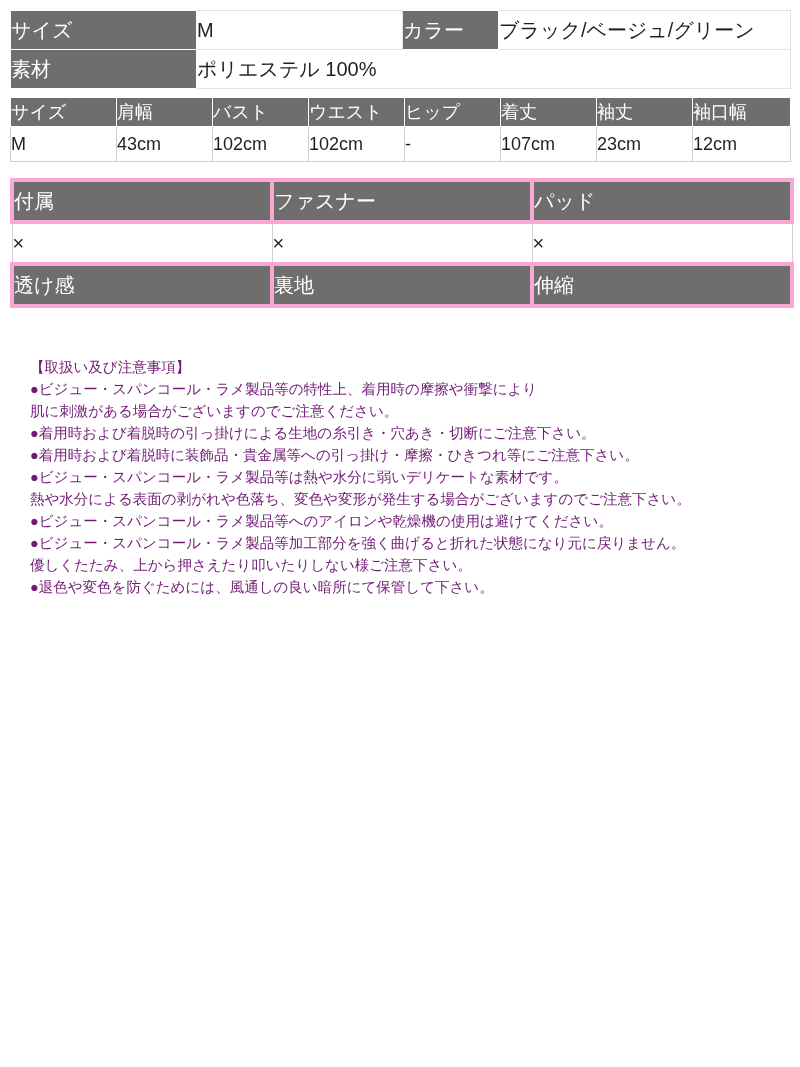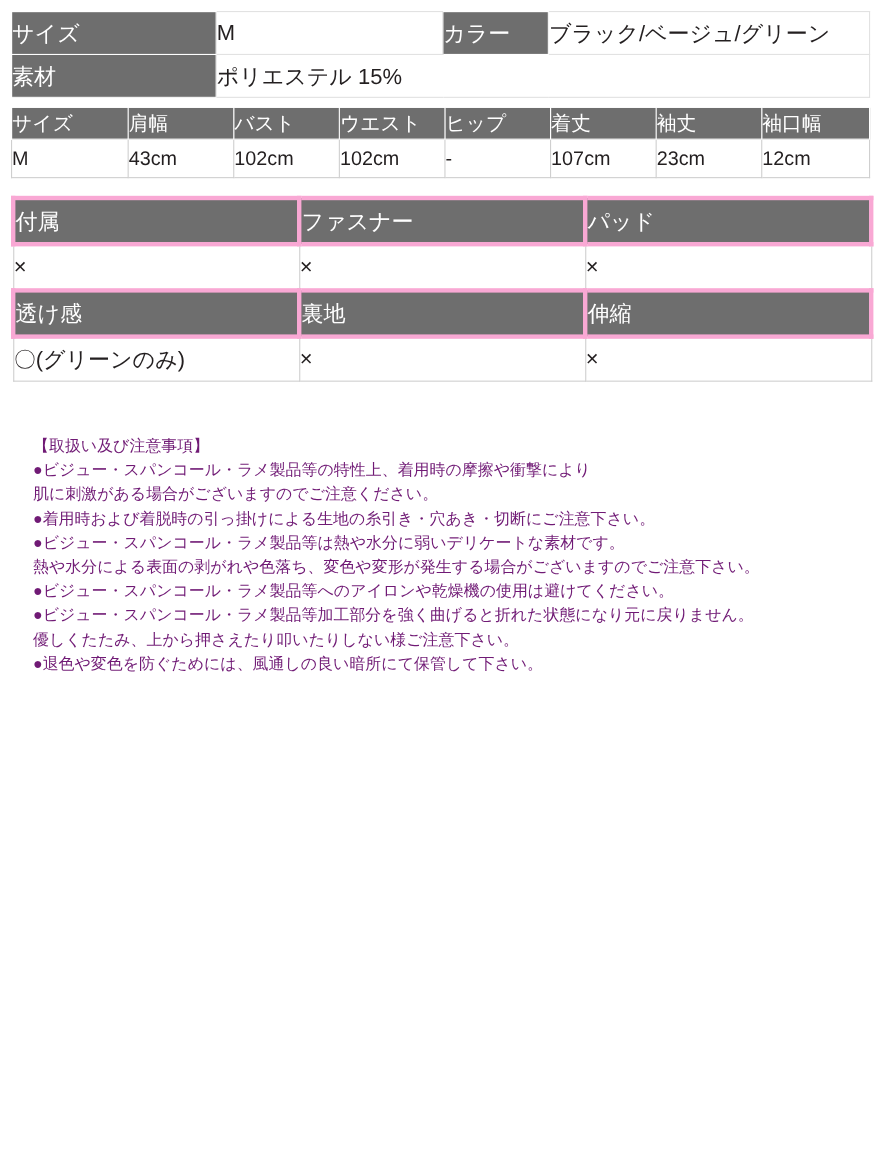--- a/index.html
+++ b/index.html
@@ -106,21 +106,21 @@
     </colgroup>
     <tbody>
       <tr>
         <td class="hdr">サイズ</td>
         <td class="val">M</td>
         <td class="hdr">カラー</td>
         <td class="val">ブラック/ベージュ/グリーン</td>
       </tr>
       <tr>
         <td class="hdr">素材</td>
-        <td class="val" colspan="3">ポリエステル 15%</td>
+        <td class="val" colspan="3">ポリエステル 100%</td>
       </tr>
     </tbody>
   </table>
 
   <table class="tbl-size">
     <colgroup>
       <col style="width:106px">
         <col style="width:96px">
         <col style="width:96px">
         <col style="width:96px">
@@ -168,33 +168,29 @@
       <tr>
         <td class="val">×</td>
         <td class="val">×</td>
         <td class="val">×</td>
       </tr>
       <tr>
         <td class="hdr">透け感</td>
         <td class="hdr">裏地</td>
         <td class="hdr">伸縮</td>
       </tr>
-      <tr>
-        <td class="val">〇(グリーンのみ)</td>
-        <td class="val">×</td>
-        <td class="val">×</td>
-      </tr>
     </tbody>
   </table>
 
   <div class="notes">
     <div>【取扱い及び注意事項】</div>
     <div>●ビジュー・スパンコール・ラメ製品等の特性上、着用時の摩擦や衝撃により</div>
     <div>肌に刺激がある場合がございますのでご注意ください。</div>
     <div>●着用時および着脱時の引っ掛けによる生地の糸引き・穴あき・切断にご注意下さい。</div>
+    <div>●着用時および着脱時に装飾品・貴金属等への引っ掛け・摩擦・ひきつれ等にご注意下さい。</div>
     <div>●ビジュー・スパンコール・ラメ製品等は熱や水分に弱いデリケートな素材です。</div>
     <div>熱や水分による表面の剥がれや色落ち、変色や変形が発生する場合がございますのでご注意下さい。</div>
     <div>●ビジュー・スパンコール・ラメ製品等へのアイロンや乾燥機の使用は避けてください。</div>
     <div>●ビジュー・スパンコール・ラメ製品等加工部分を強く曲げると折れた状態になり元に戻りません。</div>
     <div>優しくたたみ、上から押さえたり叩いたりしない様ご注意下さい。</div>
     <div>●退色や変色を防ぐためには、風通しの良い暗所にて保管して下さい。</div>
   </div>
 
 </div>
 

